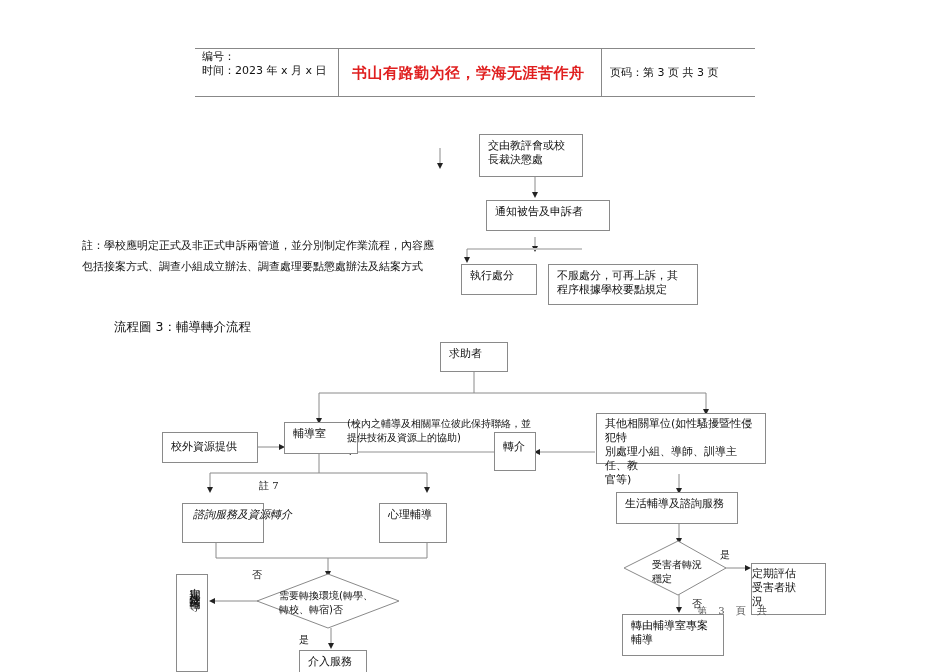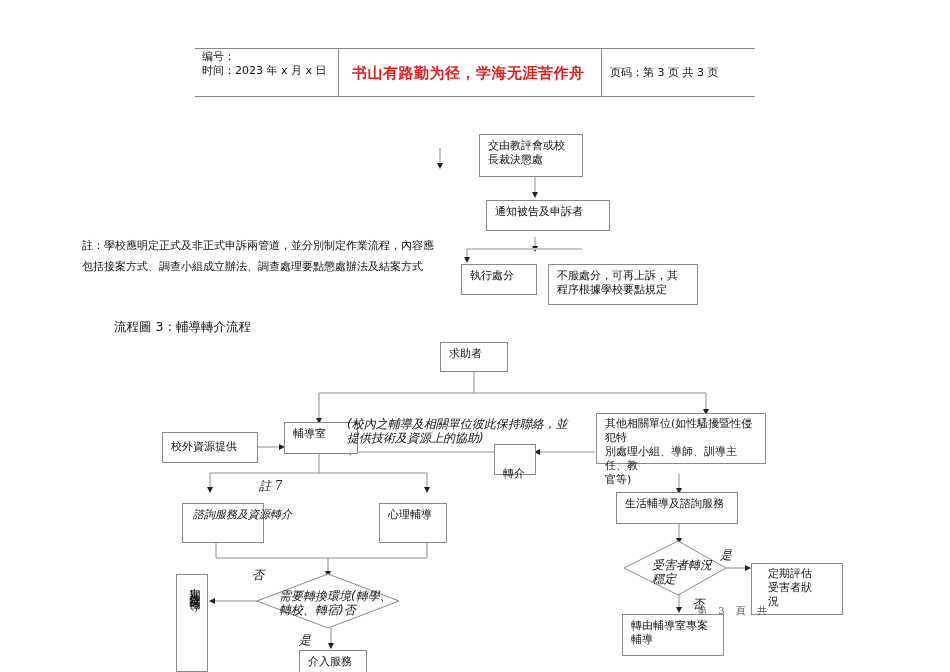--- a/index.html
+++ b/index.html
@@ -5,21 +5,21 @@
   html, body { margin:0; padding:0; background:#ffffff; }
   body { width:950px; height:672px; position:relative; overflow:hidden;
          font-family:"DejaVu Sans","Liberation Sans",sans-serif; color:#000; }
   .hdr-line { position:absolute; height:1px; background:#888; }
   .hdr-vline { position:absolute; width:1px; background:#888; }
   .hdr-text { position:absolute; font-size:11px; line-height:14px; color:#111; }
   .motto { position:absolute; font-size:15px; color:#e02020; font-weight:bold; letter-spacing:0.5px; }
   .box { position:absolute; border:1px solid #8a8a8a; background:#fff; box-sizing:border-box;
          font-size:11px; line-height:14px; padding:4px 8px; color:#111; }
   .serif { font-family:"DejaVu Serif","Liberation Serif",serif; }
-  .txt { position:absolute; font-size:12px; line-height:14px; color:#111; white-space:nowrap;font-style:italic; }
+  .txt { position:absolute; font-size:10px; line-height:14px; color:#111; white-space:nowrap; }
   .note { position:absolute; font-size:11px; line-height:22px; color:#111; white-space:nowrap; }
   .section-title { position:absolute; font-size:12.5px; color:#111; white-space:nowrap; }
   svg.lines { position:absolute; left:0; top:0; }
   .vert { writing-mode: vertical-rl; text-orientation: upright; letter-spacing:2px; }
   .footer-mark { position:absolute; font-size:10px; color:#555; letter-spacing:4px; font-family:"DejaVu Serif",serif; }
 </style>
 </head>
 <body>
 
 <div class="hdr-line" style="left:195px; top:48px; width:560px;"></div>
@@ -84,37 +84,37 @@
 <div class="note" style="left:82px; top:235px;">註：學校應明定正式及非正式申訴兩管道，並分別制定作業流程，內容應</div>
 <div class="note" style="left:82px; top:256px;">包括接案方式、調查小組成立辦法、調查處理要點懲處辦法及結案方式</div>
 
 <div class="section-title" style="left:82px; top:319px;margin-left:32px;">流程圖 3：輔導轉介流程</div>
 
 <div class="box" style="left:440px; top:342px; width:68px; height:30px;">求助者</div>
 <div class="box" style="left:284px; top:422px; width:74px; height:32px;">輔導室</div>
 <div class="box" style="left:162px; top:432px; width:96px; height:31px; padding-top:7px;">校外資源提供</div>
 <div class="txt" style="left:347px; top:417px; white-space:pre-line;">(校內之輔導及相關單位彼此保持聯絡，並
 提供技術及資源上的協助)</div>
-<div class="box" style="left:494px; top:432px; width:42px; height:31px; padding-top:22px;margin-top:12px;">轉介</div>
+<div class="box" style="left:494px; top:432px; width:42px; height:39px; padding-top:7px;">轉介</div>
 <div class="box" style="left:596px; top:413px; width:170px; height:51px; white-space:pre-line; padding-top:3px;">其他相關單位(如性騷擾暨性侵犯特
 別處理小組、導師、訓導主任、教
 官等)</div>
 <div class="txt serif" style="left:259px; top:479px;">註 7</div>
 <div class="box serif" style="left:182px; top:503px; width:82px; height:40px; padding:4px 10px; white-space:nowrap; overflow:visible; background:transparent;font-style:italic;">諮詢服務及資源轉介</div>
 <div class="box serif" style="left:379px; top:503px; width:68px; height:40px;">心理輔導</div>
 <div class="txt" style="left:252px; top:568px;">否</div>
 <div class="txt" style="left:279px; top:589px; white-space:pre-line;">需要轉換環境(轉學、
 轉校、轉宿)否</div>
 <div class="box vert" style="left:176px; top:574px; width:32px; height:98px; padding:4px 6px;">定期評估及輔導</div>
 <div class="txt" style="left:299px; top:633px;">是</div>
 <div class="box" style="left:299px; top:650px; width:68px; height:30px;">介入服務</div>
 
 <div class="box" style="left:616px; top:492px; width:122px; height:32px;">生活輔導及諮詢服務</div>
 <div class="txt" style="left:652px; top:558px; white-space:pre-line;">受害者轉況
 穩定</div>
 <div class="txt" style="left:720px; top:548px;">是</div>
-<div class="box" style="left:751px; top:563px; width:92px; height:52px; white-space:pre-line; padding:3px 16px;">定期評估
+<div class="box" style="left:751px; top:563px; width:75px; height:52px; white-space:pre-line; padding:3px 0;">定期評估
 受害者狀
 況</div>
 <div class="txt" style="left:692px; top:597px;">否</div>
 <div class="footer-mark" style="left:697px; top:604px;">第 3 頁 共</div>
 <div class="box" style="left:622px; top:614px; width:102px; height:42px; white-space:pre-line;">轉由輔導室專案
 輔導</div>
 
 </body></html>

